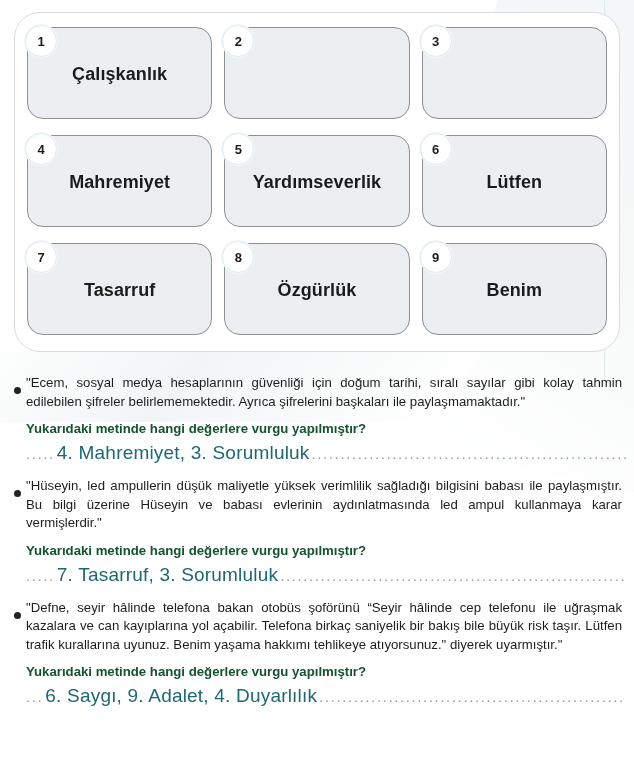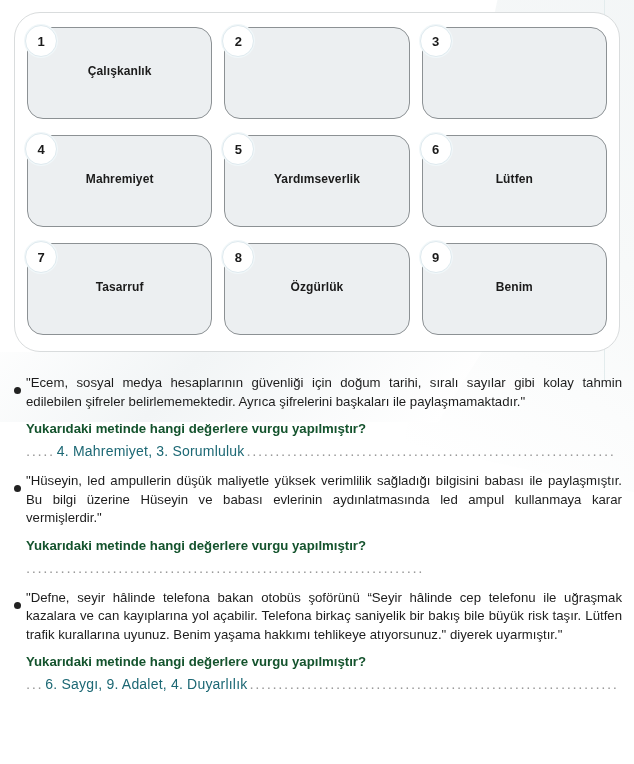--- a/index.html
+++ b/index.html
@@ -90,21 +90,21 @@
     font-size: 13px;
     font-weight: bold;
     color: #1b1b1b;
   }
   .value-label {
     position: absolute;
     left: 0;
     right: 0;
     top: 36px;
     text-align: center;
-    font-size: 12px;
+    font-size: 18px;
     font-weight: bold;
     color: #1b1b1b;
     letter-spacing: .1px;
   }
 
   
   .questions {
     position: relative;
     z-index: 1;
     margin: 22px 8px 0 8px;
@@ -153,21 +153,21 @@
     white-space: nowrap;
     overflow: hidden;
   }
   .q-answer-lead {
     color: #9a9a9a;
     font-size: 15px;
     letter-spacing: 1.6px;
     flex: 0 0 auto;
   }
   .q-answer {
-    font-size: 14px;
+    font-size: 19px;
     color: #1c6874;
     letter-spacing: .2px;
     flex: 0 0 auto;
     padding: 0 2px;
   }
   .q-answer-dots {
     flex: 1 1 auto;
     color: #9a9a9a;
     font-size: 15px;
     letter-spacing: 1.6px;
@@ -247,20 +247,21 @@
     </div>
   </div>
 
   <div class="q-block">
     <div class="q-bullet"><span></span></div>
     <div class="q-body">
       <p class="q-passage">"Hüseyin, led ampullerin düşük maliyetle yüksek verimlilik sağladığı bilgisini babası ile paylaşmıştır. Bu bilgi üzerine Hüseyin ve babası evlerinin aydınlatmasında led ampul kullanmaya karar vermişlerdir."</p>
       <p class="q-prompt">Yukarıdaki metinde hangi değerlere vurgu yapılmıştır?</p>
       <div class="q-answer-row">
         <span class="q-answer-lead">.....</span>
+        <span class="q-answer">7. Tasarruf, 3. Sorumluluk</span>
         <span class="q-answer-dots">................................................................</span>
       </div>
     </div>
   </div>
 
   <div class="q-block">
     <div class="q-bullet"><span></span></div>
     <div class="q-body">
       <p class="q-passage">"Defne, seyir hâlinde telefona bakan otobüs şoförünü  “Seyir hâlinde cep telefonu ile uğraşmak kazalara ve can kayıplarına yol açabilir. Telefona birkaç saniyelik bir bakış bile büyük risk taşır. Lütfen trafik kurallarına uyunuz. Benim yaşama hakkımı tehlikeye atıyorsunuz." diyerek uyarmıştır."</p>
       <p class="q-prompt">Yukarıdaki metinde hangi değerlere vurgu yapılmıştır?</p>

